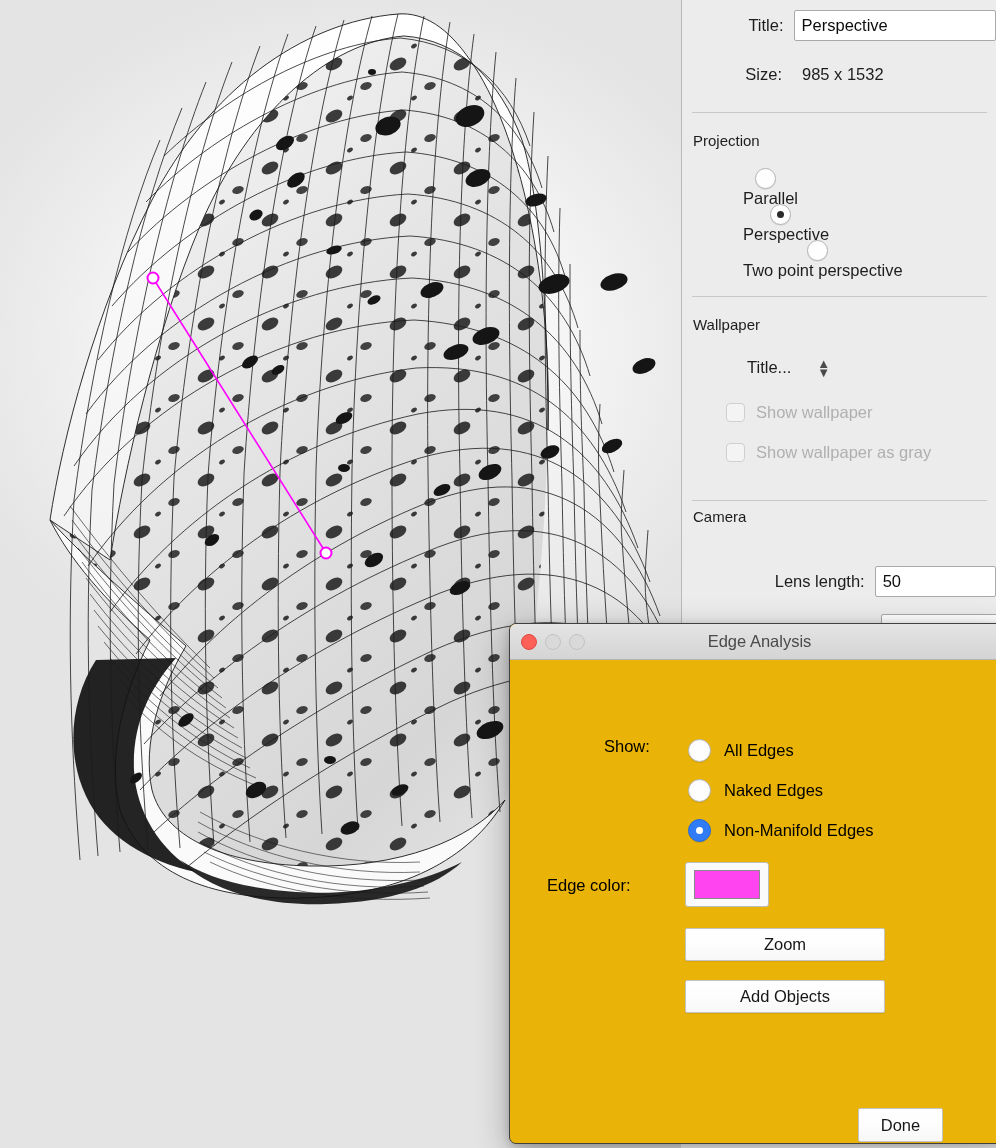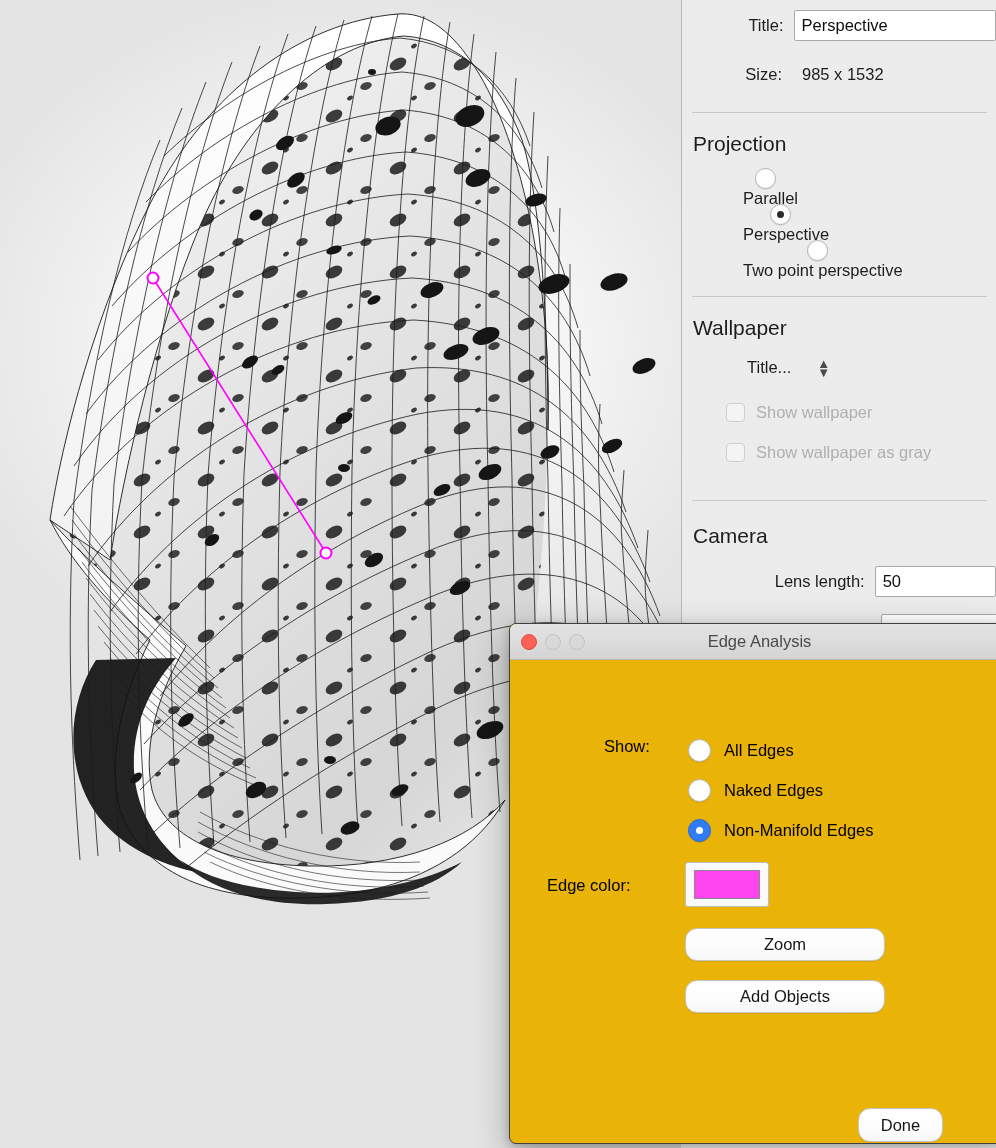--- a/index.html
+++ b/index.html
@@ -41,21 +41,21 @@
   }
   #title-input { width: 218px; }
 
   .size-row { position: absolute; left: 0; top: 58px; width: 100%; height: 32px;
               display: flex; align-items: center; }
   .size-row .lbl { width: 120px; text-align: right; padding-right: 20px; }
 
   .divider { position: absolute; left: 10px; width: 295px; height: 1px;
              background: #c9c9c9; }
 
-  .grp-head { position: absolute; left: 11px; font-size: 21px; color: #1d1d1d; }
+  .grp-head { position: absolute; left: 11px; font-size: 15px; color: #1d1d1d; }
 
   .radio-line { position: absolute; display: flex; align-items: center; flex-direction: column; }
   .radio {
     width: 21px; height: 21px; border-radius: 50%;
     background: #fefefe; border: 1px solid #b3b3b3;
     box-shadow: 0 1px 0.5px rgba(0,0,0,0.07);
     flex: none; position: relative;
   }
   .radio.on { background: #2f7cf6; border-color: #2569d8; }
   .radio.on::after {
@@ -131,21 +131,21 @@
     background: #fafafa; border: 1px solid #bdbdbd; border-radius: 3px;
     display: flex; align-items: center; justify-content: center;
   }
   .swatch {
     width: 66px; height: 29px; border: 1px solid #8a8a8a;
   }
 
   .btn {
     position: absolute;
     background: linear-gradient(to bottom, #ffffff 0%, #fdfdfd 50%, #f7f7f7 100%);
-    border: 1px solid #c4c4c4; border-radius: 12px;
+    border: 1px solid #c4c4c4; border-radius: 2px;
     box-shadow: 0 1px 1px rgba(0,0,0,0.07);
     display: flex; align-items: center; justify-content: center;
     font-size: 16.5px; color: #161616;
   }
   #btn-zoom    { left: 175px; top: 268px; width: 200px; height: 33px; }
   #btn-add     { left: 175px; top: 320px; width: 200px; height: 33px; }
   #btn-remove  { left: 175px; top: 372px; width: 200px; height: 33px; }
   #btn-done    { left: 348px; top: 448px; width: 85px; height: 34px; }
 </style>
 </head>
@@ -362,21 +362,21 @@
       <span class="checkbox"></span>
       <span class="cl">Show wallpaper</span>
     </div>
     <div class="check-line" style="left:44px; top:443px">
       <span class="checkbox"></span>
       <span class="cl">Show wallpaper as gray</span>
     </div>
 
     <div class="divider" style="top:500px"></div>
 
-    <div class="grp-head" style="top:524px">Camera</div>
+    <div class="grp-head" style="top:508px">Camera</div>
 
     <div class="lens-row" style="top:566px">
       <div class="lbl">Lens length:</div>
       <div class="text-input" id="lens-input">50</div>
     </div>
 
     <div class="ghost-input" style="left:199px; top:614px; width:125px;"></div>
   </div>
 
   <div class="peek-s">s</div>

